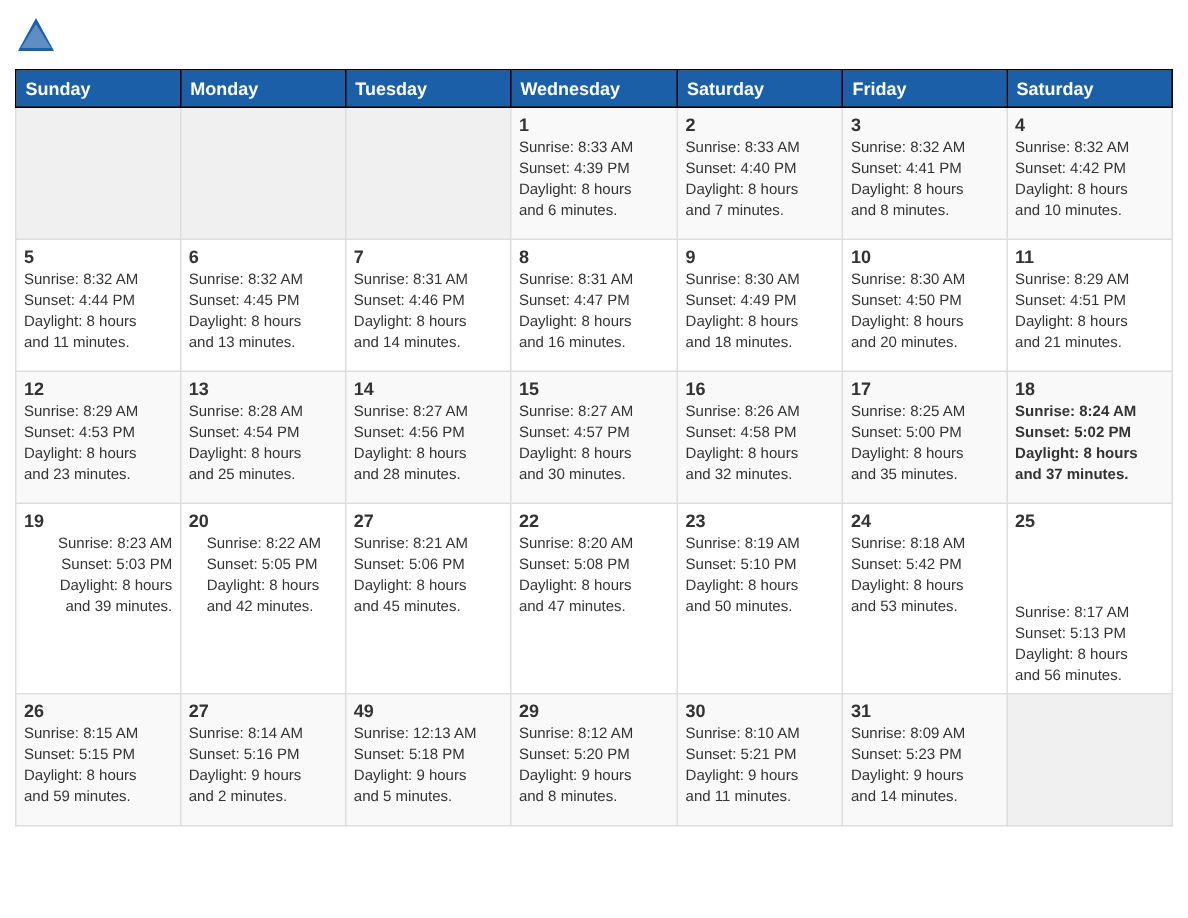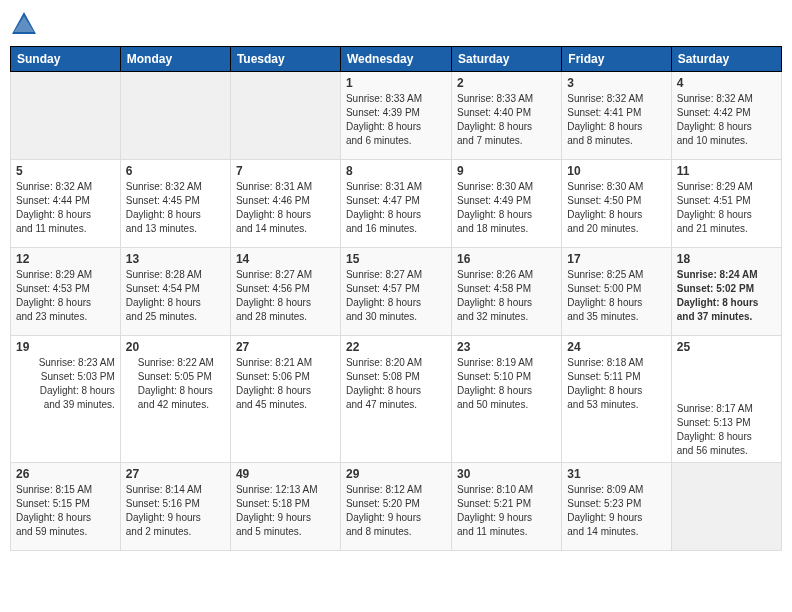--- a/index.html
+++ b/index.html
@@ -295,21 +295,21 @@
           <td>
             <span class="day-num">23</span>
             <div class="day-info" style="white-space: pre-line;">Sunrise: 8:19 AM
 Sunset: 5:10 PM
 Daylight: 8 hours
 and 50 minutes.</div>
           </td>
           <td>
             <span class="day-num">24</span>
             <div class="day-info" style="white-space: pre-line;">Sunrise: 8:18 AM
-Sunset: 5:11 PM
+Sunset: 5:42 PM
 Daylight: 8 hours
 and 53 minutes.</div>
           </td>
           <td>
             <span class="day-num">25</span>
             <div class="day-info" style="white-space: pre-line; margin-top: 48px;">Sunrise: 8:17 AM
 Sunset: 5:13 PM
 Daylight: 8 hours
 and 56 minutes.</div>
           </td>

